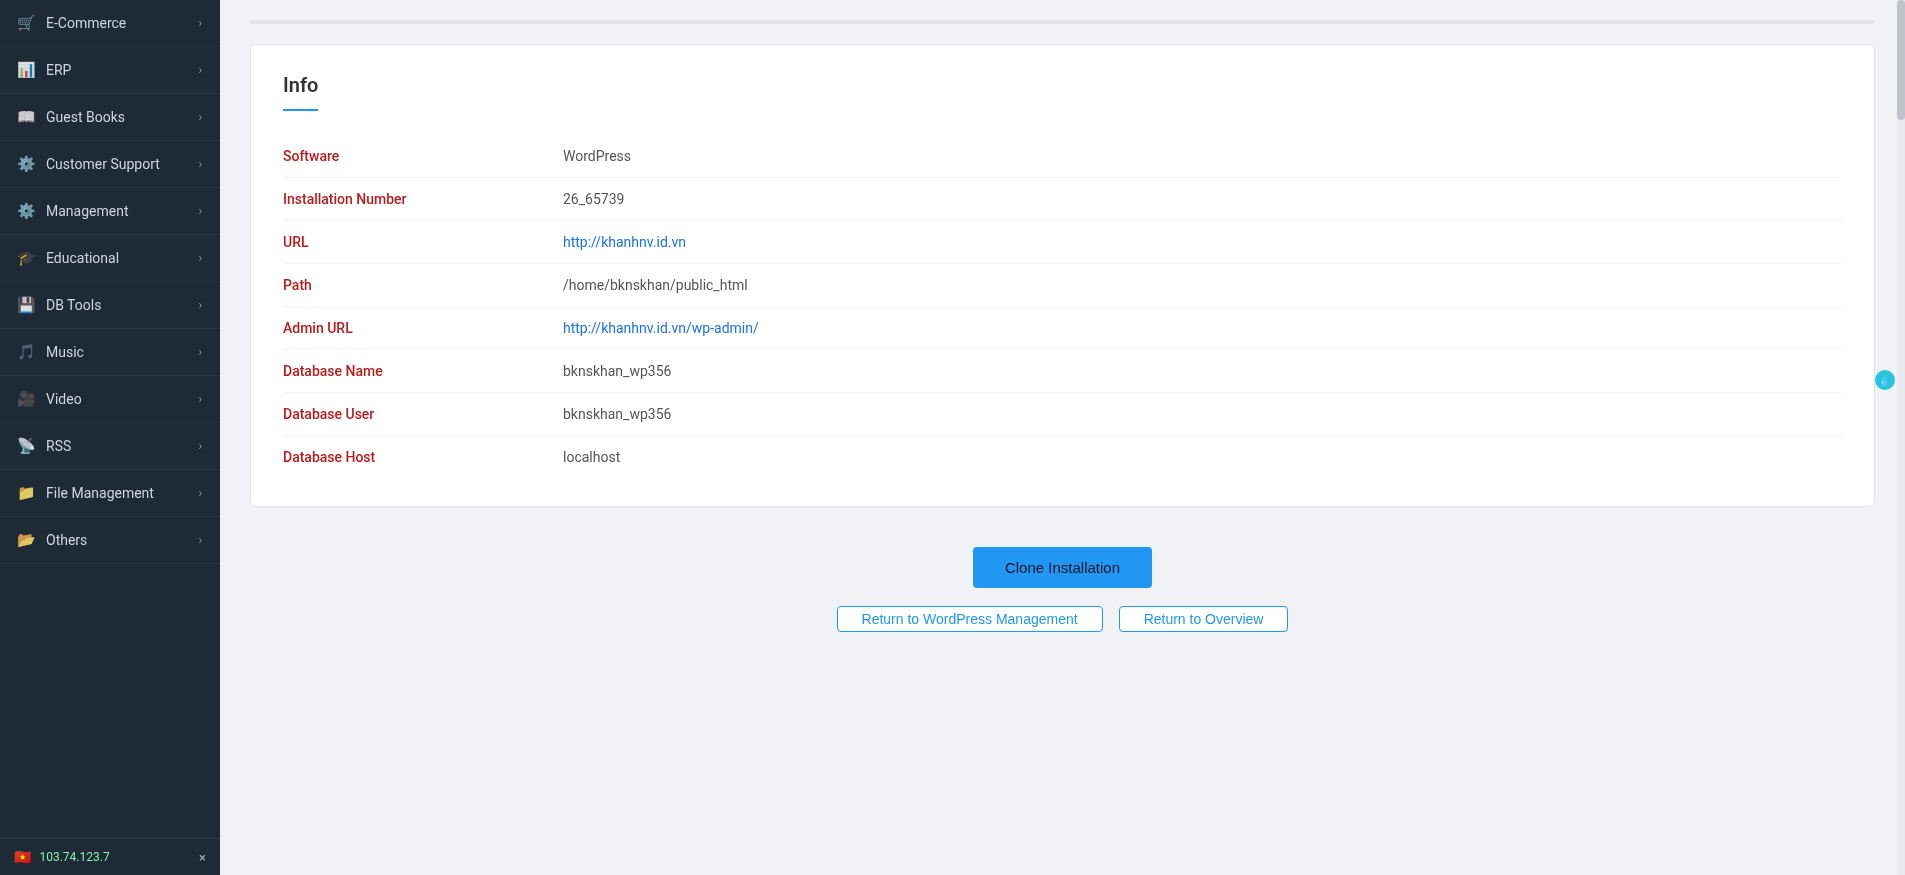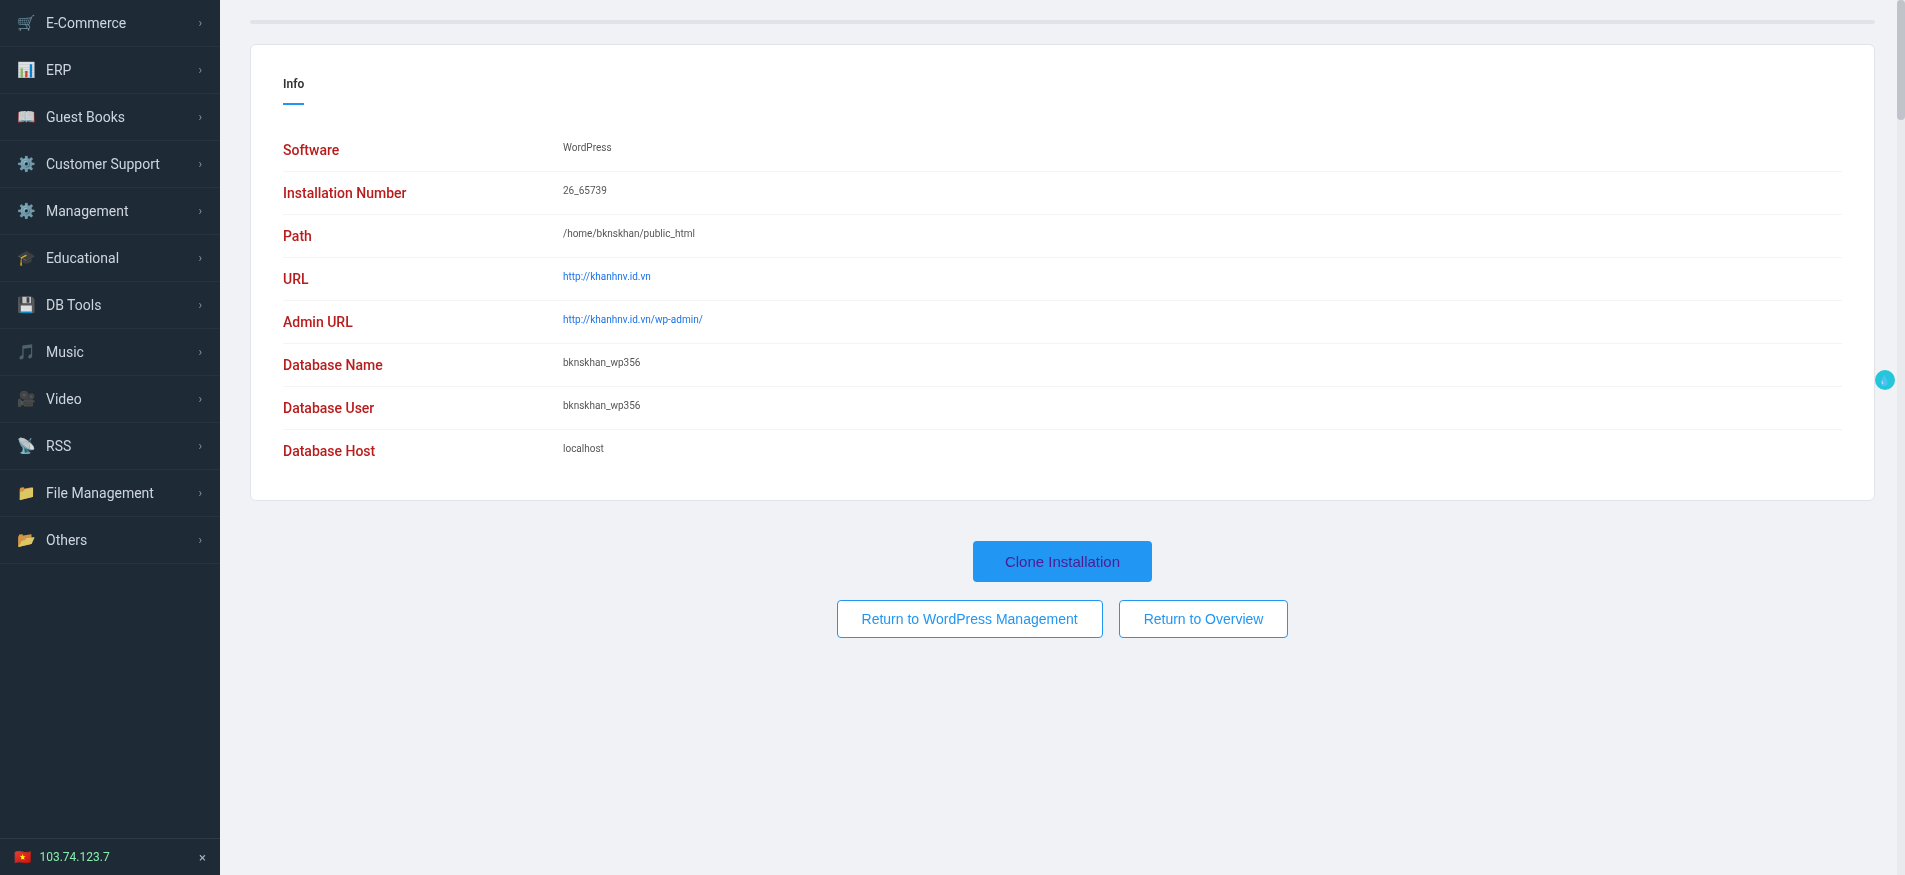--- a/index.html
+++ b/index.html
@@ -57,21 +57,21 @@
 
     
     .info-card {
       background: #fff;
       border: 1px solid #e0e4e8;
       border-radius: 6px;
       padding: 28px 32px;
       margin-bottom: 30px;
     }
     .info-card-title {
-      font-size: 12px;
+      font-size: 20px;
       font-weight: 600;
       color: #333;
       padding-bottom: 12px;
       border-bottom: 2px solid #2196f3;
       display: inline-block;
       margin-bottom: 24px;
     }
     .info-row {
       display: flex;
       align-items: flex-start;
@@ -80,55 +80,55 @@
     }
     .info-row:last-child { border-bottom: none; }
     .info-label {
       width: 280px;
       flex-shrink: 0;
       font-size: 14px;
       color: #b91c1c;
       font-weight: 500;
     }
     .info-value {
-      font-size: 10px;
+      font-size: 14px;
       color: #555;
     }
     .info-value.link {
       color: #1a73e8;
     }
 
     
     .buttons-area {
       display: flex;
       flex-direction: column;
       align-items: center;
       gap: 18px;
       padding-top: 10px;
     }
     .btn-clone {
       background: #2196f3;
-      color: #4c1d95;
+      color: #0f172a;
       border: none;
       border-radius: 4px;
       padding: 12px 32px;
       font-size: 15px;
       cursor: pointer;
       font-weight: 500;
     }
     .btn-row {
       display: flex;
       gap: 16px;
     }
     .btn-outline {
       background: #fff;
       color: #2196f3;
       border: 1px solid #2196f3;
       border-radius: 4px;
-      padding: 10px 24px;
+      padding: 4px 24px;
       font-size: 14px;
       cursor: pointer;
     }
 
     
     .bottom-bar {
       position: fixed;
       bottom: 0;
       left: 0;
       width: 220px;
@@ -303,26 +303,26 @@
     <div id="info-rows">
         <div class="info-row">
     <div class="info-label">Software</div>
     <div class="info-value">WordPress</div>
   </div>
         <div class="info-row">
     <div class="info-label">Installation Number</div>
     <div class="info-value">26_65739</div>
   </div>
         <div class="info-row">
+    <div class="info-label">URL</div>
+    <div class="info-value link">http://khanhnv.id.vn</div>
+  </div>
+        <div class="info-row">
     <div class="info-label">Path</div>
     <div class="info-value">/home/bknskhan/public_html</div>
-  </div>
-        <div class="info-row">
-    <div class="info-label">URL</div>
-    <div class="info-value link">http://khanhnv.id.vn</div>
   </div>
         <div class="info-row">
     <div class="info-label">Admin URL</div>
     <div class="info-value link">http://khanhnv.id.vn/wp-admin/</div>
   </div>
         <div class="info-row">
     <div class="info-label">Database Name</div>
     <div class="info-value">bknskhan_wp356</div>
   </div>
         <div class="info-row">

